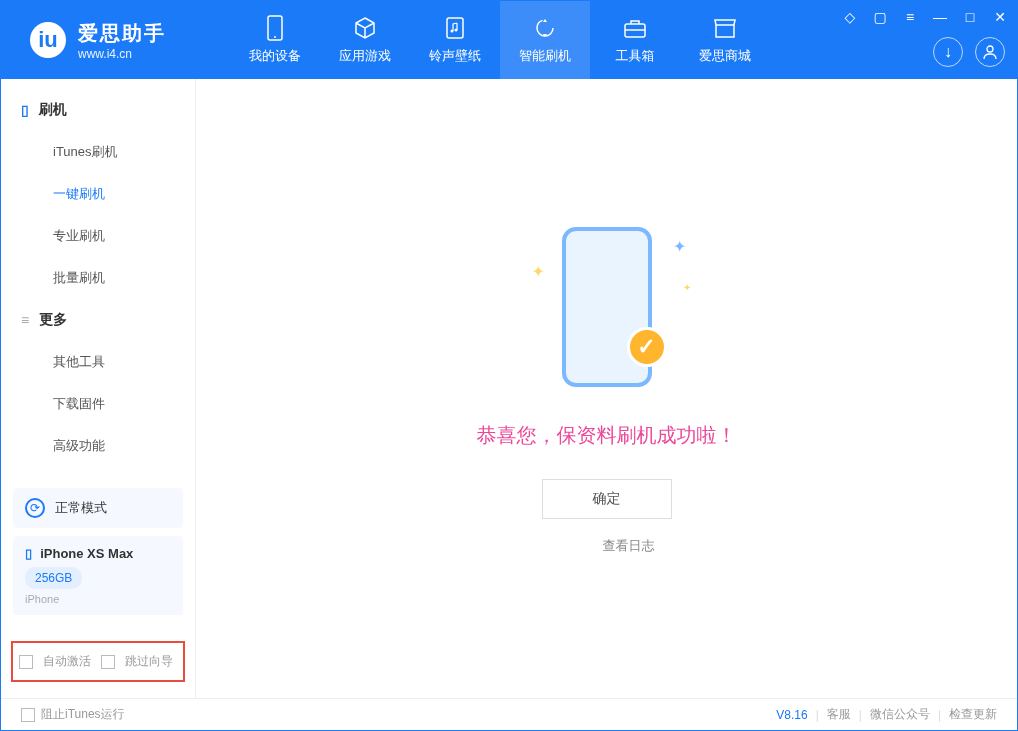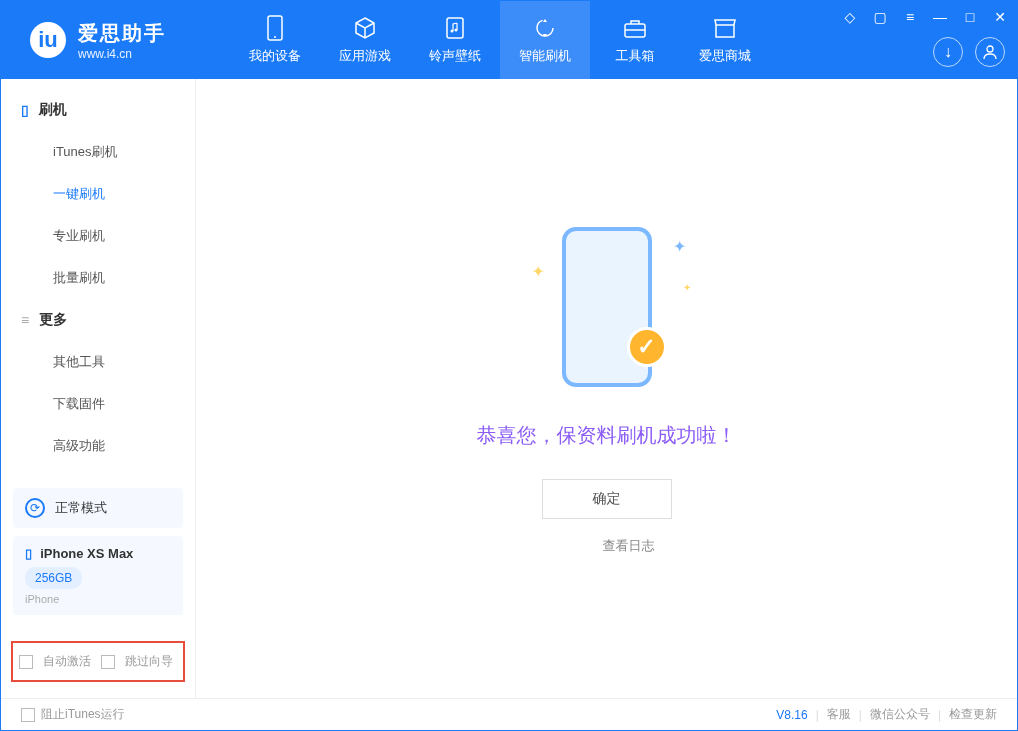--- a/index.html
+++ b/index.html
@@ -30,21 +30,21 @@
 .device-name { font-weight: bold; color: #333; display: flex; align-items: center; gap: 8px; }
 .capacity-badge { display: inline-block; background: #e3efff; color: #1a7af8; padding: 4px 10px; border-radius: 10px; font-size: 12px; margin-top: 6px; }
 .device-sub { font-size: 11px; color: #aaa; margin-top: 4px; }
 .red-box { border: 2px solid #e74c3c; margin: 16px 10px; padding: 10px 6px; display: flex; align-items: center; gap: 10px; font-size: 12px; color: #999; }
 .checkbox { width: 14px; height: 14px; border: 1px solid #bbb; display: inline-block; }
 .main { flex: 1; display: flex; flex-direction: column; align-items: center; justify-content: center; position: relative; }
 .phone-illustration { width: 110px; height: 170px; position: relative; margin-bottom: 30px; }
 .phone-body { width: 90px; height: 160px; border: 4px solid #7bb8ff; border-radius: 14px; background: #eaf4ff; position: absolute; left: 10px; top: 5px; }
 .check-badge { width: 40px; height: 40px; background: #ffb62e; border-radius: 50%; position: absolute; right: -5px; bottom: 25px; display: flex; align-items: center; justify-content: center; color: #fff; font-size: 22px; font-weight: bold; border: 3px solid #fff; }
 .sparkle { position: absolute; color: #ffd86b; font-size: 16px; }
-.success-text { font-size: 20px; color: #8b5cf6; margin-bottom: 30px; }
+.success-text { font-size: 20px; color: #ec4899; margin-bottom: 30px; }
 .confirm-btn { padding: 10px 50px; border: 1px solid #ddd; background: #fff; font-size: 14px; color: #555; cursor: pointer; margin-bottom: 18px; }
 .log-link { font-size: 13px; color: #888; cursor: pointer; margin-left: 44px; }
 .footer { height: 32px; border-top: 1px solid #eee; display: flex; padding: 0 20px; font-size: 12px; color: #999; }
 .footer-left { display: flex; align-items: center; gap: 6px; }
 .footer-right { margin-left: auto; display: flex; align-items: center; gap: 8px; }
 .footer-divider { color: #ddd; }
 .mode-icon { width: 20px; height: 20px; border-radius: 50%; border: 2px solid #1a7af8; display: inline-flex; align-items: center; justify-content: center; color: #1a7af8; font-size: 12px; }
 </style>
 </head>
 <body>

